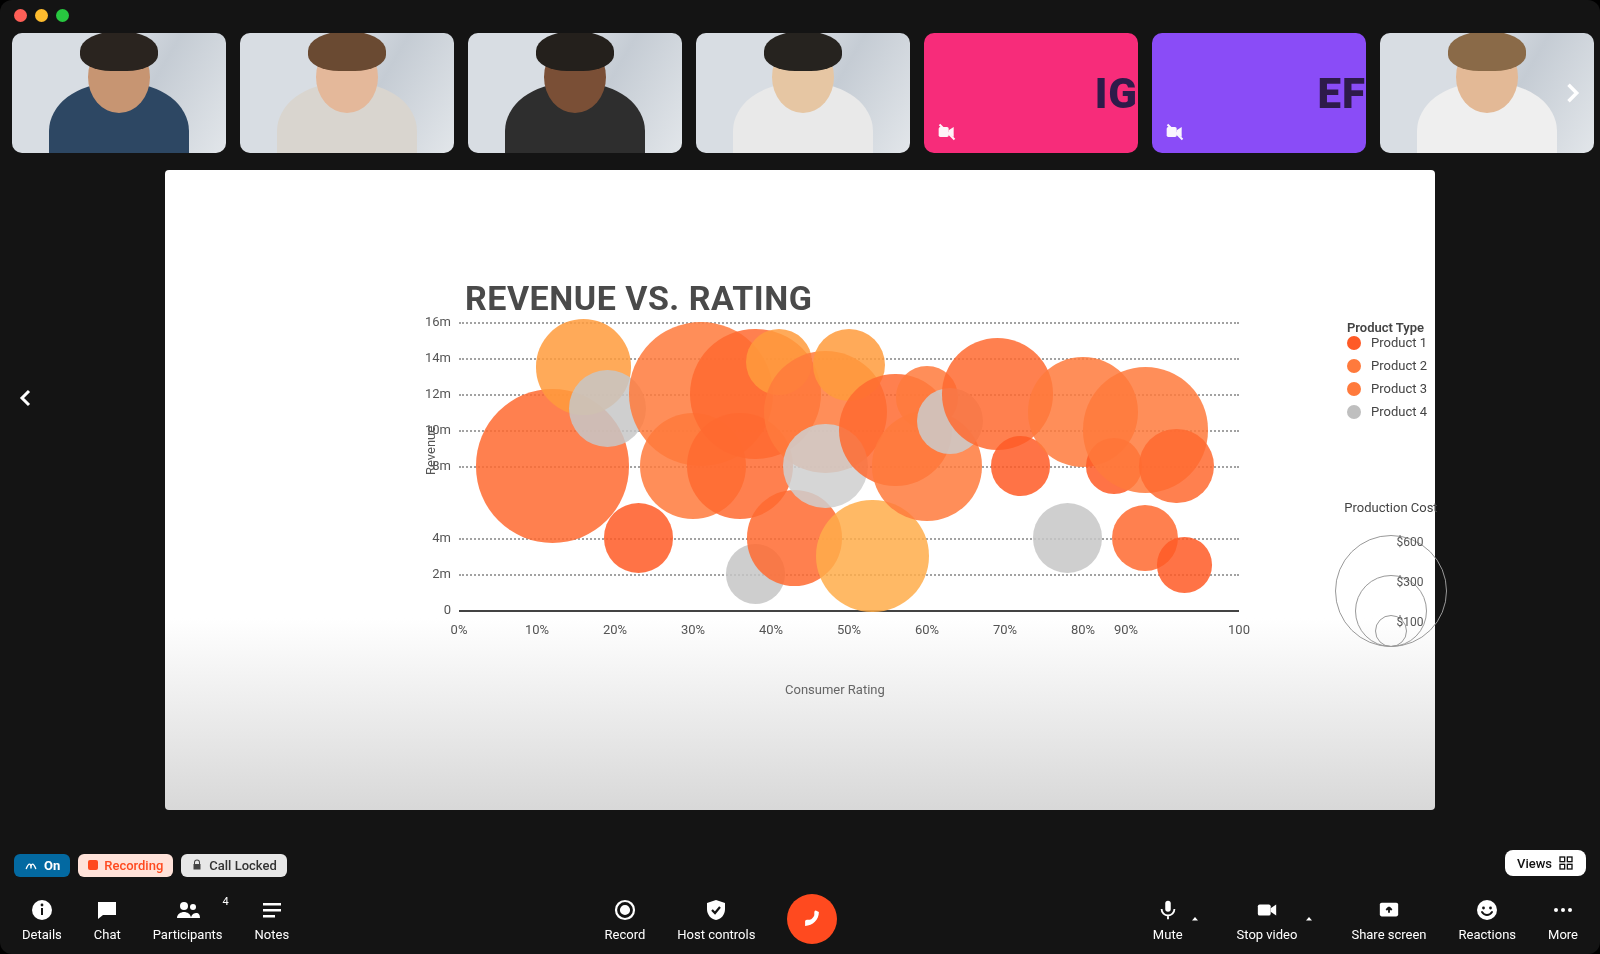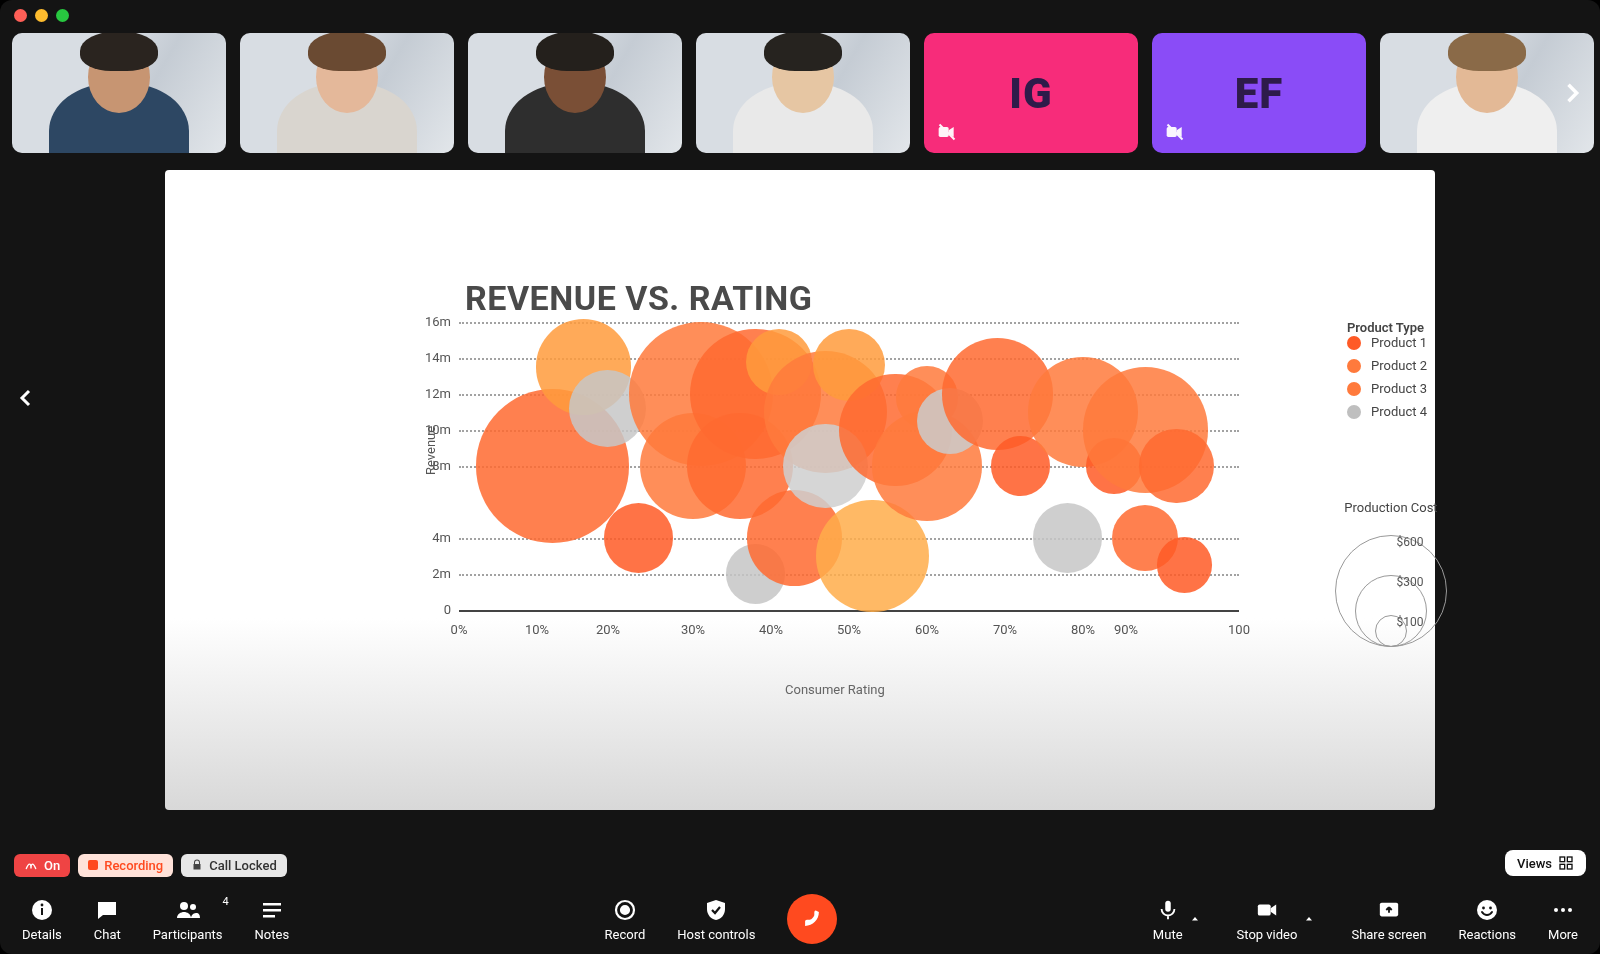--- a/index.html
+++ b/index.html
@@ -3,34 +3,34 @@
 <meta charset="utf-8">
 <style>
   * { box-sizing: border-box; margin: 0; padding: 0; }
   html, body { width: 1600px; height: 954px; font-family: -apple-system, BlinkMacSystemFont, "Segoe UI", Roboto, sans-serif; background: #000; overflow: hidden; }
   .window { width: 1600px; height: 954px; background: #141414; border-radius: 12px; position: relative; display: flex; flex-direction: column; }
   .titlebar { height: 30px; display: flex; align-items: center; padding: 0 14px; gap: 8px; }
   .dot { width: 13px; height: 13px; border-radius: 50%; }
   .dot.red { background:#ff5f57; } .dot.yellow{background:#febc2e;} .dot.green{background:#28c840;}
   .thumbs { height: 126px; display: flex; gap: 14px; padding: 0 12px; align-items: center; position: relative; }
   .thumb { width: 214px; height: 120px; border-radius: 10px; background: #2a2a2a; background-size: cover; background-position: center; position: relative; overflow: hidden; flex-shrink: 0; }
-  .thumb.avatar-tile { display:flex; align-items:center; justify-content:center; }
+  .thumb.avatar-tile { display:flex; align-items:center; justify-content:flex-end; }
   .avatar-initials { font-size: 42px; font-weight: 900; letter-spacing: 1px; color: #2e1b4a; }
   .tile-pink { background:#f72c7a; }
   .tile-purple { background:#8a4cf7; }
   .cam-off { position:absolute; bottom:8px; left:10px; width:26px; height:26px; display:flex; align-items:center; justify-content:center; color:#fff; opacity:.95;}
   .thumbs-arrow { position:absolute; top:50%; transform:translateY(-50%); width:44px; height:44px; display:flex; align-items:center; justify-content:center; color:#fff; cursor:pointer;}
   .thumbs-arrow.left{ left:2px; top:400px;}
   .thumbs-arrow.right{ right:6px; }
   .main-area { flex:1; display:flex; justify-content:center; align-items:flex-start; padding: 14px 0 0 0;}
   .slide { width: 1270px; height: 640px; background: linear-gradient(#fff 70%, #d8d8d8 100%); border-radius: 4px; position: relative; }
   .footer { height: 108px; position: relative; }
   .status-bar { height:38px; display:flex; align-items:center; gap:8px; padding:0 14px; }
   .pill { display:inline-flex; align-items:center; gap:6px; padding:4px 10px; border-radius:6px; font-size:13px; font-weight:500;}
-  .pill-ai { background:#ef4444; color:#fff;}
+  .pill-ai { background:#0369a1; color:#fff;font-weight:bold;}
   .pill-rec { background:#ffe2d9; color:#ff4a1f;}
   .rec-dot { width:10px;height:10px;border-radius:2px;background:#ff4a1f;}
   .pill-lock { background:#e7e7e7; color:#333;}
   .views-btn { position:absolute; right:14px; top:4px; background:#fff; color:#111; padding:5px 12px; border-radius:8px; font-size:13px; font-weight:500; display:flex; align-items:center; gap:6px;}
   .toolbar { height:70px; display:flex; align-items:center; justify-content:space-between; padding:0 22px; color:#fff;}
   .tool-group { display:flex; gap:32px; align-items:center;}
   .tool { display:flex; flex-direction:column; align-items:center; gap:4px; font-size:13px; cursor:pointer; position:relative;}
   .tool-icon { width:26px; height:26px; display:flex; align-items:center; justify-content:center;}
   .badge { position:absolute; top:-2px; right:-6px; font-size:11px;}
   .end-call { width:50px; height:50px; border-radius:50%; background:#ff4a1f; display:flex; align-items:center; justify-content:center;}
@@ -191,21 +191,21 @@
           <div class="gridline" style="top: 108px;"></div>
           <div class="ytick" style="top: 100px; left: -68px;">10m</div>
           <div class="gridline" style="top: 72px;"></div>
           <div class="ytick" style="top: 64px; left: -68px;">12m</div>
           <div class="gridline" style="top: 36px;"></div>
           <div class="ytick" style="top: 28px; left: -68px;">14m</div>
           <div class="gridline" style="top: 0px;"></div>
           <div class="ytick" style="top: -8px; left: -68px;">16m</div>
           <div class="xtick" style="left: -23px;">0%</div>
           <div class="xtick" style="left: 55px;">10%</div>
-          <div class="xtick" style="left: 126px;">20%</div>
+          <div class="xtick" style="left: 133px;">20%</div>
           <div class="xtick" style="left: 211px;">30%</div>
           <div class="xtick" style="left: 289px;">40%</div>
           <div class="xtick" style="left: 367px;">50%</div>
           <div class="xtick" style="left: 445px;">60%</div>
           <div class="xtick" style="left: 523px;">70%</div>
           <div class="xtick" style="left: 601px;">80%</div>
           <div class="xtick" style="left: 644px;">90%</div>
           <div class="xtick" style="left: 757px;">100</div>
           <div class="bubble" style="left: 17.0143px; top: 67.4143px; height: 153.171px; width: 153.171px; background: rgb(255, 106, 48);"></div>
           <div class="bubble" style="left: 77.202px; top: -2.59798px; height: 95.196px; width: 95.196px; background: rgb(255, 155, 60);"></div>

